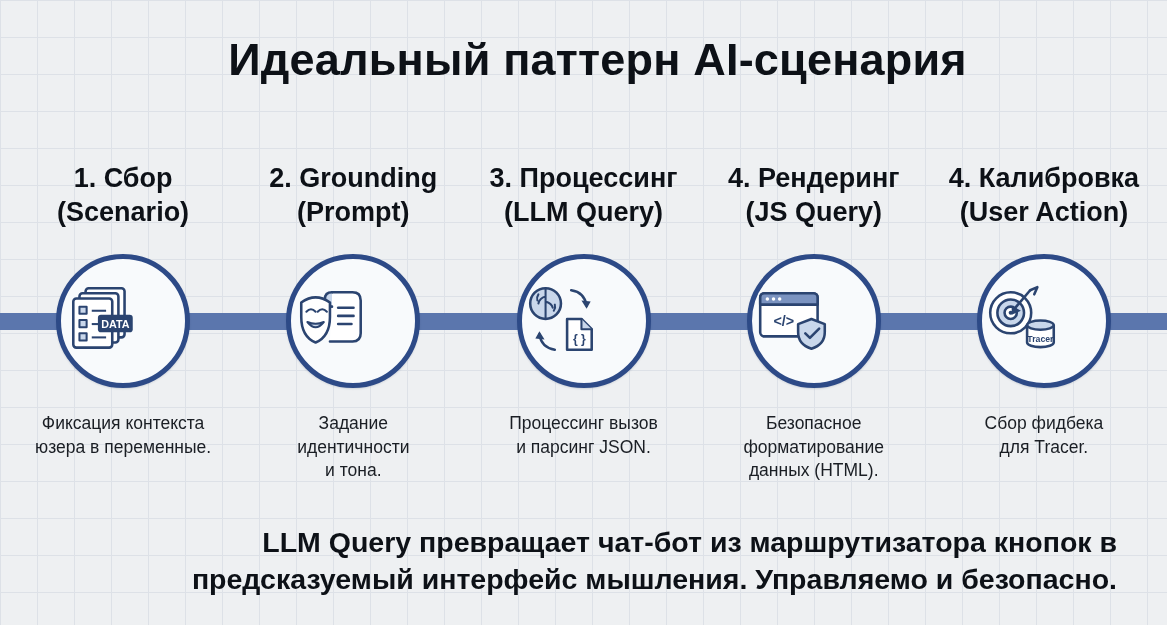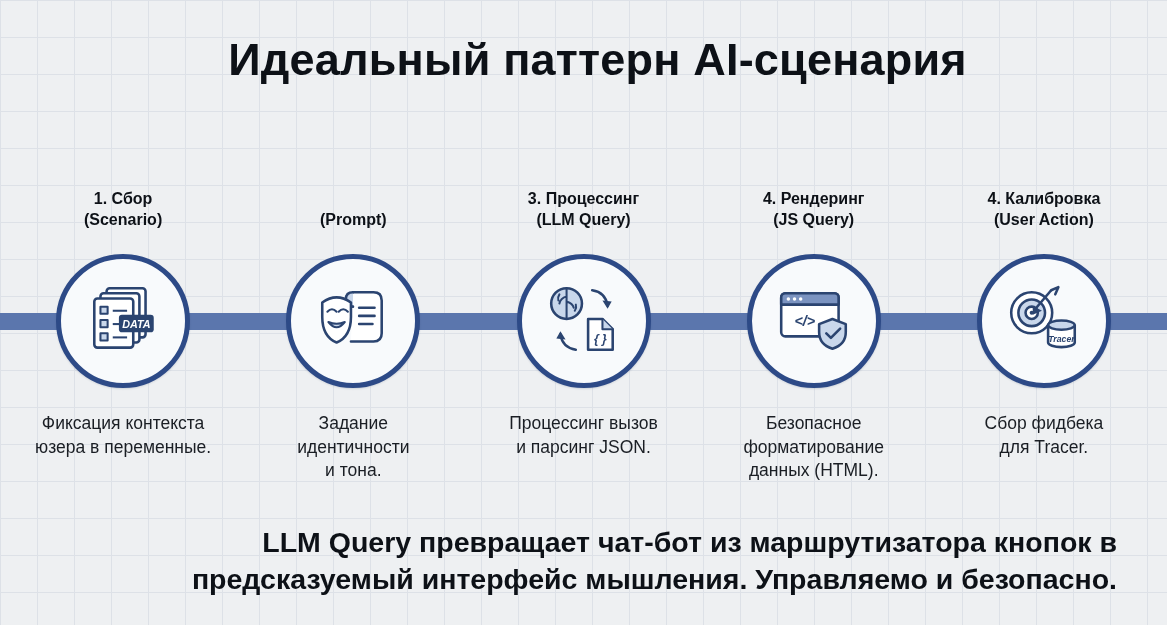--- a/index.html
+++ b/index.html
@@ -56,38 +56,36 @@
     display: flex;
     flex-direction: column;
     align-items: center;
     text-align: center;
   }
   .step-title {
     height: 72px;
     display: flex;
     flex-direction: column;
     justify-content: flex-end;
-    font-size: 16px;
+    font-size: 27px;
     font-weight: 700;
     line-height: 1.28;
     color: #0d1117;
   }
   .step-circle {
     margin-top: 24px;
     width: 134px;
     height: 134px;
     box-sizing: border-box;
     border: 5px solid #2d4a87;
     border-radius: 50%;
     background: #f8fafc;
     display: flex;
     align-items: center;
-    justify-content: center;
     box-shadow: 0 1px 2px rgba(30,45,80,0.15);
-    font-style: italic;
   }
   .step-desc {
     margin-top: 24px;
     font-size: 17.5px;
     line-height: 1.35;
     max-width: 205px;
     color: #1a1e24;
     white-space: pre-line;
   }
   .footer {
@@ -139,20 +137,21 @@
           <rect x="36" y="34" width="34" height="17" rx="3" fill="#2b4470"></rect>
           <text x="53" y="46.5" fill="#ffffff" font-size="10.5" font-weight="bold" text-anchor="middle">DATA</text>
         </svg>
       </div>
       <div class="step-desc">Фиксация контекста
 юзера в переменные.</div>
     </div>
 
     <div class="step">
       <div class="step-title">
+        <span>2. Grounding</span>
         <span>(Prompt)</span>
       </div>
       <div class="step-circle">
         <svg width="82" height="82" viewBox="0 0 80 80">
           <g stroke="#2b4470" stroke-width="2.5" stroke-linecap="round" stroke-linejoin="round">
             <path d="M40 12 h20 q8 0 8 8 v32 q0 8 -8 8 h-22" fill="#ffffff"></path>
             <path d="M40 12 q-7 0 -7 7 t7 7" fill="#c9d7eb"></path>
             <line x1="46" y1="27" x2="61" y2="27"></line>
             <line x1="46" y1="35" x2="61" y2="35"></line>
             <line x1="46" y1="43" x2="59" y2="43"></line>

